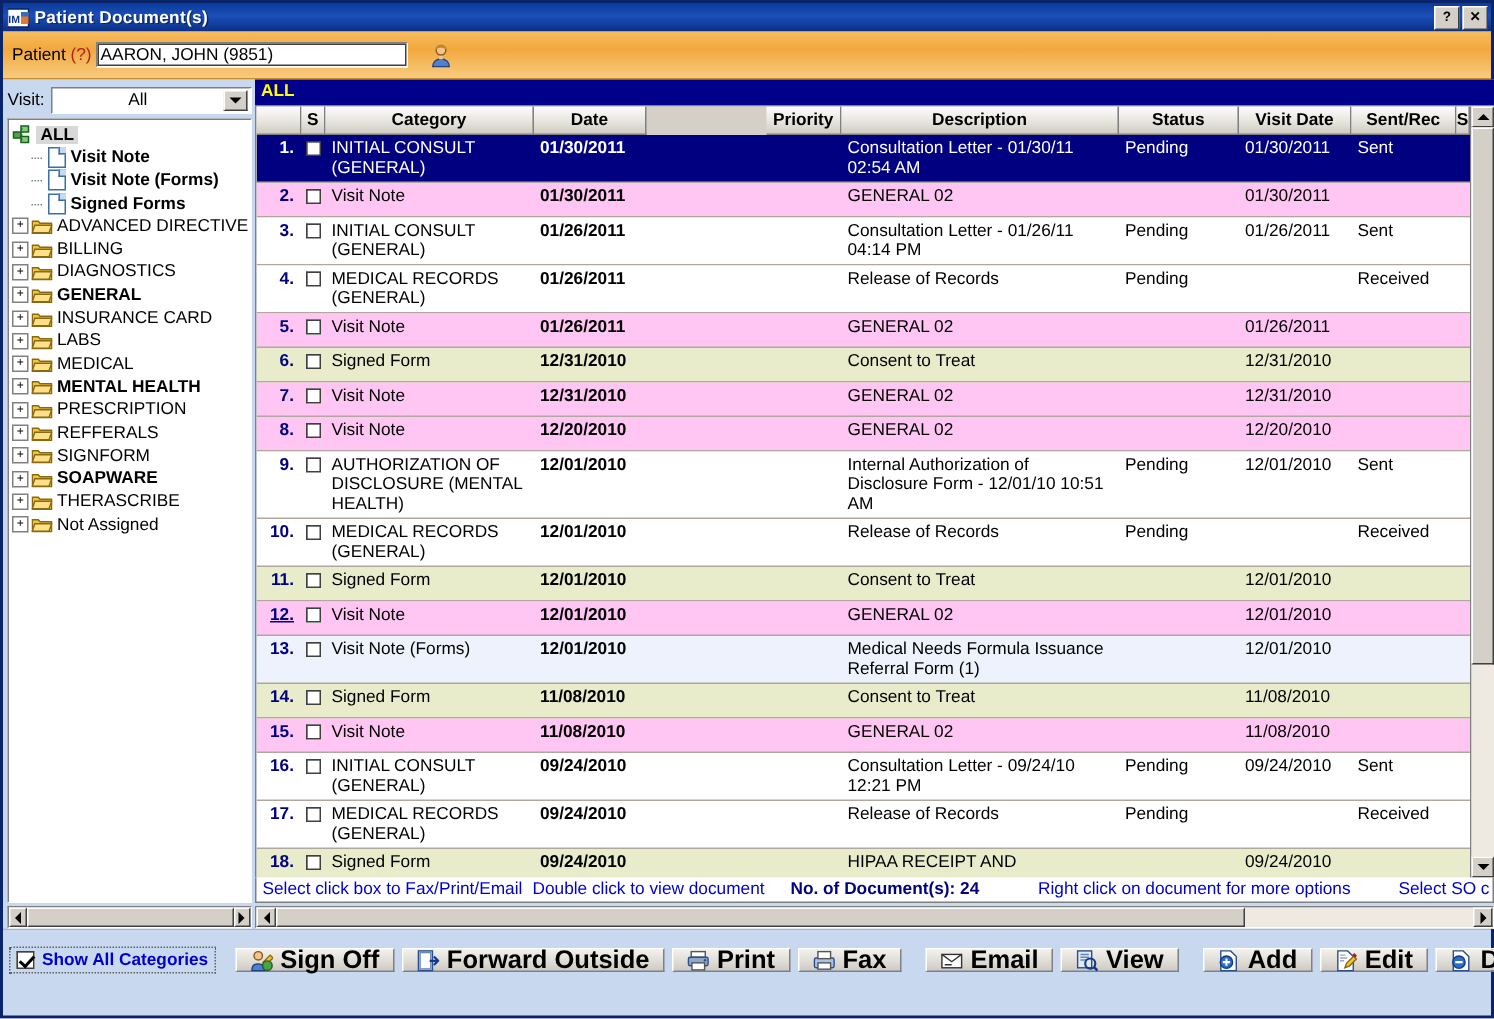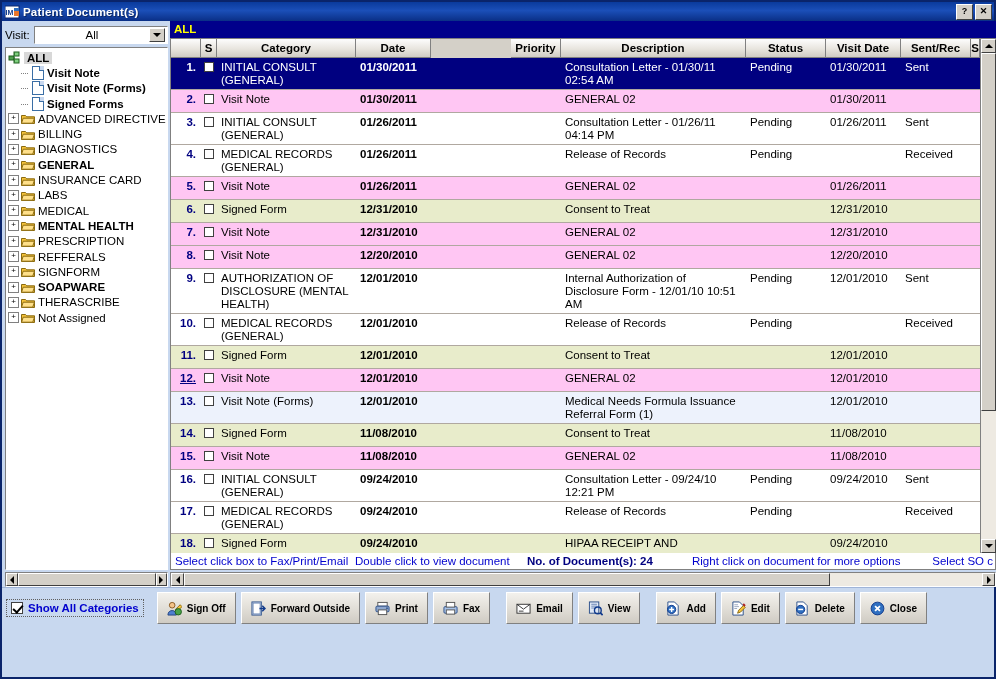--- a/index.html
+++ b/index.html
@@ -180,24 +180,24 @@
   }
   .chkwrap{display:flex;align-items:flex-start;gap:5px;padding:2px 4px;margin-right:8px;
            border:1px dotted #606060;}
   .chkbox{width:12px;height:12px;background:#fff;border:1px solid;
           border-color:#808080 #fff #fff #808080;outline:1px solid #404040;outline-offset:-1px;
           position:relative;box-sizing:border-box;flex:0 0 auto;}
   .chkbox::after{content:"";position:absolute;left:3px;top:0px;width:4px;height:8px;
           border:solid #000;border-width:0 2px 2px 0;transform:rotate(42deg);}
   .chklabel{font-size:11.5px;font-weight:bold;color:#0000cd;white-space:nowrap;}
   .tbtn{
-    height:32px;display:flex;align-items:center;gap:5px;padding:0 9px;margin-left:5px;
+    height:16px;display:flex;align-items:center;gap:5px;padding:0 9px;margin-left:5px;
     background:linear-gradient(to bottom,#f3f1ed 0%,#e2dfd8 50%,#cfcbc3 100%);
     border:1px solid;border-color:#ffffff #808080 #808080 #ffffff;
-    font-size:10px;font-weight:bold;color:#000;white-space:nowrap;box-sizing:border-box;
+    font-size:17px;font-weight:bold;color:#000;white-space:nowrap;box-sizing:border-box;
   }
   .tbtn.sep{margin-left:16px;}
   .ti{width:15px;height:15px;flex:0 0 auto;position:relative;}
 </style>
 </head>
 <body>
 
 <div id="app">
 
   <div class="titlebar">
@@ -209,20 +209,35 @@
         <rect x="9" y="3" width="5" height="3" fill="#2f6fc0"></rect>
       </svg>
     </span>
     <span class="tb-title">Patient Document(s)</span>
     <span class="tb-btns">
       <span class="tb-btn">?</span>
       <span class="tb-btn">✕</span>
     </span>
   </div>
 
+  <div class="patientbar">
+    <span class="pat-label">
+      <span>Patient</span>
+      <span class="q">(?)</span>
+    </span>
+    <span class="pat-input">AARON, JOHN  (9851)</span>
+    <span class="pat-icon">
+      <svg width="16" height="16" viewBox="0 0 16 16">
+        <circle cx="8" cy="4.5" r="3.2" fill="#f4c48a" stroke="#8a5a20"></circle>
+        <path d="M8 1.2c2.6 0 3.6 1.4 3.4 3.1-.5-.9-1.6-1.4-3.4-1.4S5.1 3.4 4.6 4.3C4.4 2.6 5.4 1.2 8 1.2z" fill="#c08a30"></path>
+        <path d="M2.5 15.5c0-3.4 2.4-5.2 5.5-5.2s5.5 1.8 5.5 5.2z" fill="#4f7fd0" stroke="#22437f"></path>
+        <rect x="6.7" y="8.2" width="2.6" height="2.4" fill="#f4c48a"></rect>
+      </svg>
+    </span>
+  </div>
 
   <div class="bodywrap">
 
     <div class="leftpane">
       <div class="visitrow">
         <span class="lbl">Visit:</span>
         <span class="combo">
           <span class="val">All</span>
           <span class="arrowbtn">
               <span class="caret-d"></span>

